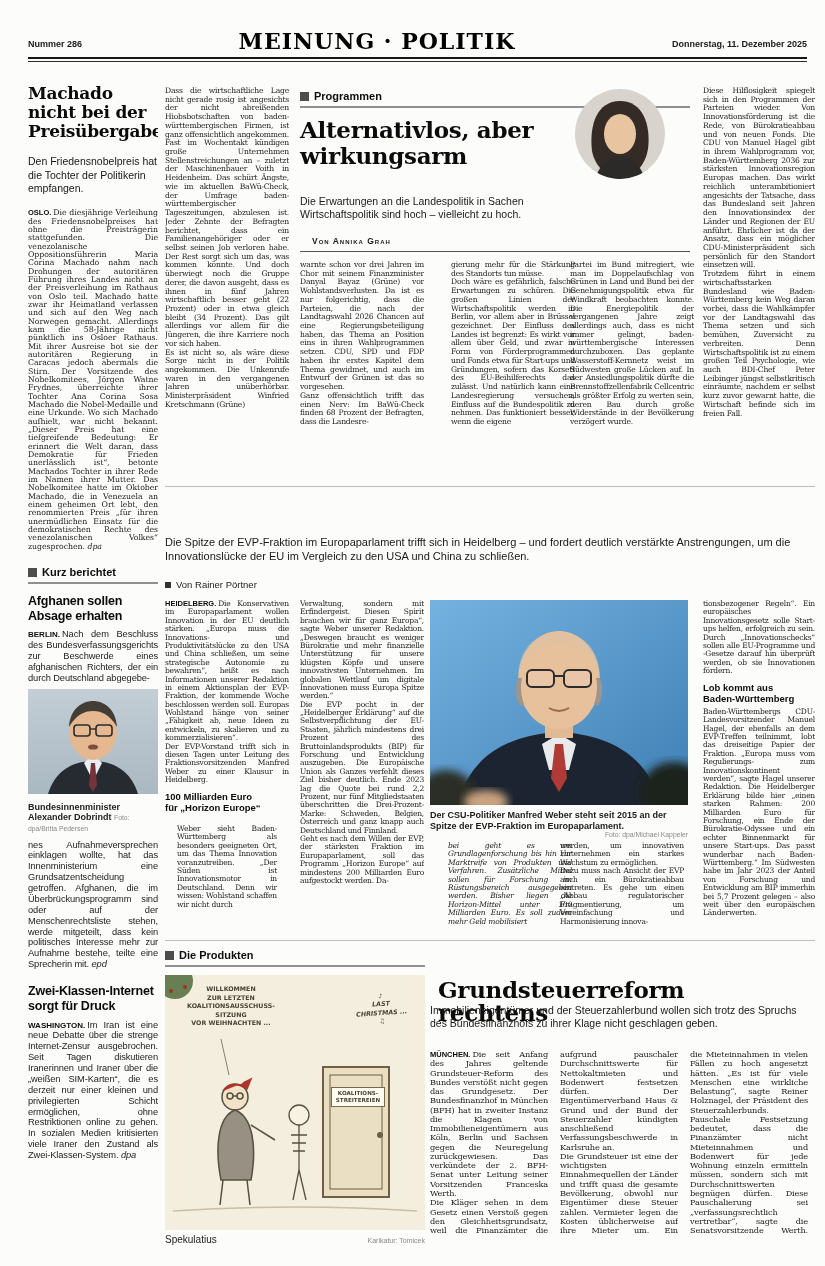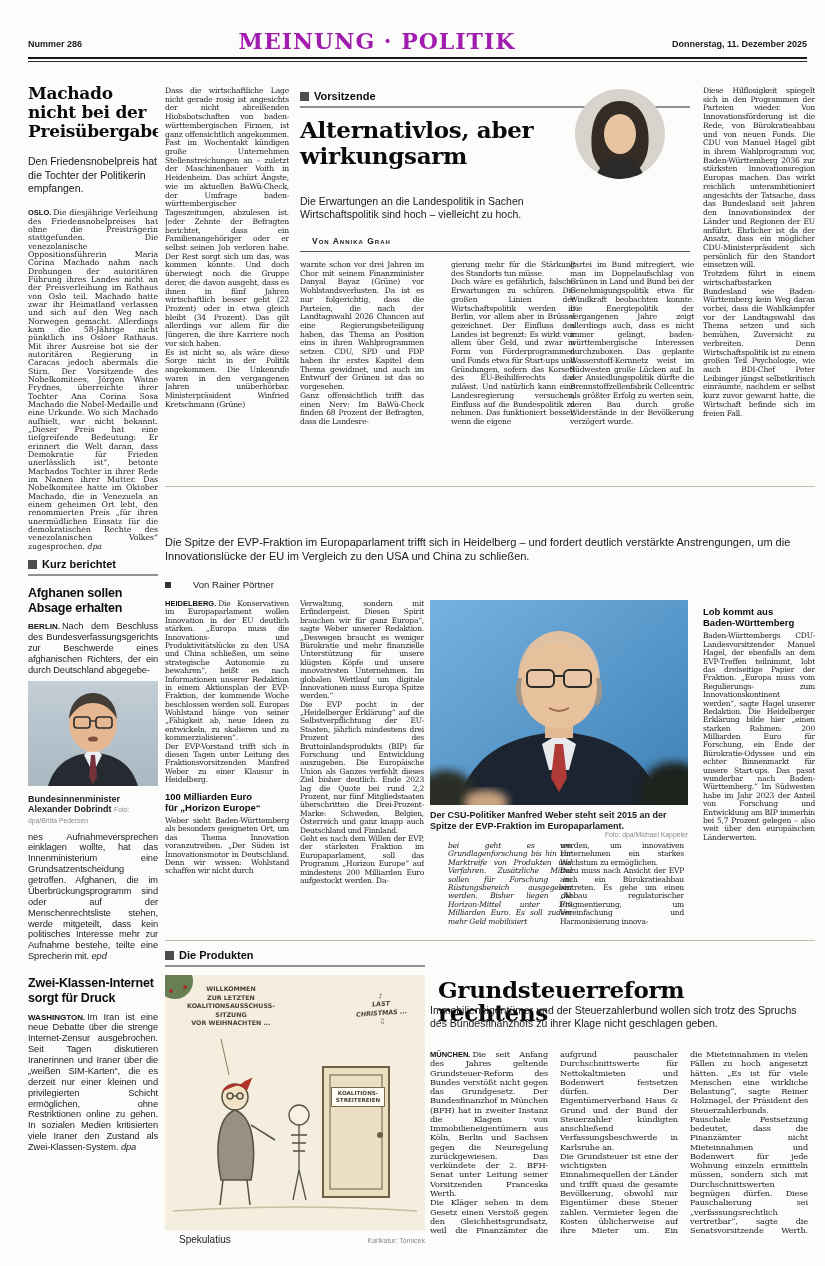--- a/index.html
+++ b/index.html
@@ -2,21 +2,21 @@
 <html lang="de"><head>
 <meta charset="utf-8">
 <style>
   html,body{margin:0;padding:0;}
   body{width:825px;height:1266px;position:relative;background:#fcfcfa;color:#1a1a1a;
        font-family:"DejaVu Serif","Liberation Serif",serif;overflow:hidden;}
   .abs{position:absolute;}
   
   .masthead{position:absolute;left:28px;top:30px;width:779px;display:flex;align-items:flex-end;justify-content:space-between;}
   .m-side{font:700 9px/1.2 "Liberation Sans",sans-serif;color:#1a1a1a;padding-bottom:2px;}
-  .m-title{font:700 22px/1 "DejaVu Serif",serif;letter-spacing:1px;color:#a21caf;}
+  .m-title{font:700 22px/1 "DejaVu Serif",serif;letter-spacing:1px;color:#000000;}
   .hrule1{position:absolute;left:28px;width:779px;top:57px;border-top:2px solid #161616;}
   .hrule2{position:absolute;left:28px;width:779px;top:61px;border-top:1px solid #2a2a2a;}
   
   .seclabel{display:flex;align-items:center;gap:5px;font:700 11px/1 "Liberation Sans",sans-serif;color:#0d0d0d;}
   .sq{width:9px;height:9px;background:#4d4d4d;display:inline-block;flex:none;}
   .secrule{border-top:2px solid #909090;margin-top:4px;}
   
   .bt{text-align:justify;white-space:pre-line;hyphens:auto;color:#1c1c1c;}
   .dl{font:700 7.5px/1 "Liberation Sans",sans-serif;color:#0d0d0d;margin-right:2px;letter-spacing:0;}
   .cr{font-style:italic;}
@@ -30,32 +30,32 @@
   .h-machado{font:700 17px/1.12 "DejaVu Serif",serif;letter-spacing:-0.3px;color:#0b0b0b;margin:0 0 14px 0;}
   .h-kurz{font:700 12.5px/1.18 "Liberation Sans",sans-serif;letter-spacing:-0.2px;color:#0b0b0b;margin:0 0 6px 0;}
   .h-leit{font:700 23px/1.12 "DejaVu Serif",serif;letter-spacing:-0.3px;color:#0b0b0b;margin:0;}
   .h-main{font:700 30px/1 "DejaVu Serif",serif;letter-spacing:-0.4px;color:#0a0a0a;margin:0;}
   .h-grund{font:700 23px/1 "DejaVu Serif",serif;letter-spacing:-0.3px;color:#0a0a0a;margin:8px;}
   .lead{font:400 10.5px/1.28 "Liberation Sans",sans-serif;color:#161616;}
   .standfirst{font:400 10.5px/1.25 "Liberation Sans",sans-serif;color:#191919;}
   .standfirst-xl{font:400 11px/1.25 "Liberation Sans",sans-serif;color:#191919;}
   .subhead{font:700 9.5px/1.18 "Liberation Sans",sans-serif;color:#0d0d0d;white-space:pre-line;margin:6px 0 4px 0;}
   .byline-sc{font:700 8.5px/1 "Liberation Sans",sans-serif;font-variant:small-caps;letter-spacing:1px;color:#222;}
-  .byline-row{display:flex;align-items:center;gap:22px;font:400 9.5px/1 "Liberation Sans",sans-serif;color:#222;}
+  .byline-row{display:flex;align-items:center;gap:5px;font:400 9.5px/1 "Liberation Sans",sans-serif;color:#222;}
   .bsq{width:6px;height:6px;background:#333;display:inline-block;flex:none;}
   .cap{font:700 9px/1.18 "Liberation Sans",sans-serif;color:#1d1d1d;}
   .capcr{font:400 6.8px/1.2 "Liberation Sans",sans-serif;color:#8a8a8a;font-weight:400;}
   .divrule{border-top:1px solid #bfbcb6;}
   .col{position:absolute;overflow:hidden;}
   
   .cartoon{position:relative;width:260px;height:255px;background:#f3eedd;overflow:hidden;}
   .ctext{position:absolute;font:700 6.3px/1.35 "DejaVu Sans",sans-serif;color:#4a4438;text-transform:uppercase;white-space:pre-line;text-align:center;}
   .csign{position:absolute;font:700 5.6px/1.25 "DejaVu Sans",sans-serif;color:#4a4438;background:#fffdf2;border:1px solid #7a6a4a;text-align:center;padding:2px 1px;}
   .cap-row{display:flex;justify-content:space-between;align-items:baseline;margin-top:4px;}
-  .spek{font:400 10px/1.2 "Liberation Sans",sans-serif;color:#222;margin-left:14px;}
+  .spek{font:400 10px/1.2 "Liberation Sans",sans-serif;color:#222;}
   .karcr{font:400 7px/1.2 "Liberation Sans",sans-serif;color:#8a8a8a;}
 </style>
 </head>
 <body>
 
 <header class="masthead">
   <span class="m-side">Nummer 286</span>
   <span class="m-title">MEINUNG · POLITIK</span>
   <span class="m-side">Donnerstag, 11. Dezember 2025</span>
 </header>
@@ -63,21 +63,21 @@
 <div class="hrule2"></div>
 
 <div class="abs" style="left:28px;top:84px;width:130px;height:1150px;overflow:hidden;">
 
   <article>
     <h2 class="h-machado">Machado nicht bei der Preisübergabe</h2>
     <p class="lead" style="margin:0 0 14px 0;">Den Friedensnobelpreis hat die Tochter der Politikerin empfangen.</p>
     <p class="bt machado-body" style="margin:0;"><b class="dl">OSLO.</b><span>Die diesjährige Verleihung des Friedensnobelpreises hat ohne die Preisträgerin stattgefunden. Die venezolanische Oppositionsführerin Maria Corina Machado nahm nach Drohungen der autoritären Führung ihres Landes nicht an der Preisverleihung im Rathaus von Oslo teil. Machado hatte zwar ihr Heimatland verlassen und sich auf den Weg nach Norwegen gemacht. Allerdings kam die 58-Jährige nicht pünktlich ins Osloer Rathaus. Mit ihrer Ausreise bot sie der autoritären Regierung in Caracas jedoch abermals die Stirn. Der Vorsitzende des Nobelkomitees, Jörgen Watne Frydnes, überreichte ihrer Tochter Ana Corina Sosa Machado die Nobel-Medaille und eine Urkunde. Wo sich Machado aufhielt, war nicht bekannt. „Dieser Preis hat eine tiefgreifende Bedeutung: Er erinnert die Welt daran, dass Demokratie für Frieden unerlässlich ist“, betonte Machados Tochter in ihrer Rede im Namen ihrer Mutter. Das Nobelkomitee hatte im Oktober Machado, die in Venezuela an einem geheimen Ort lebt, den renommierten Preis „für ihren unermüdlichen Einsatz für die demokratischen Rechte des venezolanischen Volkes“ zugesprochen.</span> <i class="cr">dpa</i></p>
   </article>
 
-  <section style="margin-top:8px;">
+  <section style="margin-top:16px;">
     <div class="seclabel">
       <span class="sq"></span>
       <span>Kurz berichtet</span>
     </div>
     <div class="secrule"></div>
 
     <article style="margin-top:10px;">
       <h3 class="h-kurz">Afghanen sollen Absage erhalten</h3>
       <p class="kurz-body" style="margin:0;"><b class="dl">BERLIN.</b><span>Nach dem Beschluss des Bundesverfassungsgerichts zur Beschwerde eines afghanischen Richters, der ein durch Deutschland abgegebe-</span></p>
 
@@ -115,21 +115,21 @@
   </section>
 </div>
 
 <section class="abs" style="left:165px;top:85px;width:650px;height:398px;">
   <div class="col bt leit-body" style="left:0;top:2px;width:124px;height:394px;">Dass die wirtschaftliche Lage nicht gerade rosig ist angesichts der nicht abreißenden Hiobsbotschaften von baden-württembergischen Firmen, ist ganz offensichtlich angekommen. Fast im Wochentakt kündigen große Unternehmen Stellenstreichungen an – zuletzt der Maschinenbauer Voith in Heidenheim. Das schürt Ängste, wie im aktuellen BaWü-Check, der Umfrage baden-württembergischer Tageszeitungen, abzulesen ist. Jeder Zehnte der Befragten berichtet, dass ein Familienangehöriger oder er selbst seinen Job verloren habe. Der Rest sorgt sich um das, was kommen könnte. Und doch überwiegt noch die Gruppe derer, die davon ausgeht, dass es ihnen in fünf Jahren wirtschaftlich besser geht (22 Prozent) oder in etwa gleich bleibt (34 Prozent). Das gilt allerdings vor allem für die Jüngeren, die ihre Karriere noch vor sich haben.
 Es ist nicht so, als wäre diese Sorge nicht in der Politik angekommen. Die Unkenrufe waren in den vergangenen Jahren unüberhörbar. Ministerpräsident Winfried Kretschmann (Grüne)</div>
 
   <div class="abs" style="left:135px;top:6px;width:390px;">
     <div class="seclabel">
       <span class="sq"></span>
-      <span>Vorsitzende</span>
+      <span>Programmen</span>
     </div>
     <div class="secrule"></div>
   </div>
 
   <h2 class="h-leit abs" style="left:135px;top:32px;width:300px;">Alternativlos, aber wirkungsarm</h2>
   <p class="standfirst abs" style="left:135px;top:110px;width:285px;margin:0;">Die Erwartungen an die Landespolitik in Sachen Wirtschaftspolitik sind hoch – vielleicht zu hoch.</p>
   <div class="byline-sc abs" style="left:147px;top:152px;">Von Annika Grah</div>
   <div class="abs" style="left:135px;top:166px;width:390px;border-top:1px solid #555;"></div>
 
   <div class="abs" style="left:410px;top:4px;width:90px;height:90px;border-radius:50%;overflow:hidden;">
@@ -159,21 +159,21 @@
   <div class="byline-row abs" style="left:0;top:88px;">
     <span class="bsq"></span>
     <span>Von Rainer Pörtner</span>
   </div>
 
   <div class="col" style="left:0;top:108px;width:124px;height:332px;">
     <p class="bt main-body" style="margin:0;"><b class="dl">HEIDELBERG.</b><span>Die Konservativen im Europaparlament wollen Innovation in der EU deutlich stärken. „Europa muss die Innovations- und Produktivitätslücke zu den USA und China schließen, um seine strategische Autonomie zu bewahren“, heißt es nach Informationen unserer Redaktion in einem Aktionsplan der EVP-Fraktion, der kommende Woche beschlossen werden soll. Europas Wohlstand hänge von seiner „Fähigkeit ab, neue Ideen zu entwickeln, zu skalieren und zu kommerzialisieren“.
 Der EVP-Vorstand trifft sich in diesen Tagen unter Leitung des Fraktionsvorsitzenden Manfred Weber zu einer Klausur in Heidelberg.</span></p>
     <h4 class="subhead">100 Milliarden Euro
 für „Horizon Europe“</h4>
-    <p class="bt main-body" style="margin:0;">Weber sieht Baden-Württemberg als besonders geeigneten Ort, um das Thema Innovation voranzutreiben. „Der Süden ist Innovationsmotor in Deutschland. Denn wir wissen: Wohlstand schaffen wir nicht durch</p>
+    <p class="bt main-body" style="margin:12px;">Weber sieht Baden-Württemberg als besonders geeigneten Ort, um das Thema Innovation voranzutreiben. „Der Süden ist Innovationsmotor in Deutschland. Denn wir wissen: Wohlstand schaffen wir nicht durch</p>
   </div>
 
   <div class="col bt main-body" style="left:135px;top:108px;width:124px;height:332px;">Verwaltung, sondern mit Erfindergeist. Diesen Spirit brauchen wir für ganz Europa“, sagte Weber unserer Redaktion. „Deswegen braucht es weniger Bürokratie und mehr finanzielle Unterstützung für unsere klügsten Köpfe und unsere innovativsten Unternehmen. Im globalen Wettlauf um digitale Innovationen muss Europa Spitze werden.“
 Die EVP pocht in der „Heidelberger Erklärung“ auf die Selbstverpflichtung der EU-Staaten, jährlich mindestens drei Prozent des Bruttoinlandsprodukts (BIP) für Forschung und Entwicklung auszugeben. Die Europäische Union als Ganzes verfehlt dieses Ziel bisher deutlich. Ende 2023 lag die Quote bei rund 2,2 Prozent, nur fünf Mitgliedstaaten überschritten die Drei-Prozent-Marke: Schweden, Belgien, Österreich und ganz knapp auch Deutschland und Finnland.
 Geht es nach dem Willen der EVP, der stärksten Fraktion im Europaparlament, soll das Programm „Horizon Europe“ auf mindestens 200 Milliarden Euro aufgestockt werden. Da-</div>
 
   <div class="abs" style="left:265px;top:108px;width:258px;height:205px;overflow:hidden;">
     <svg width="258" height="205" viewBox="0 0 258 205">
       <defs>
         <linearGradient id="wbg" x1="0" y1="0" x2="1" y2="1">
@@ -206,20 +206,21 @@
       </g>
     </svg>
   </div>
   <p class="cap abs" style="left:265px;top:318px;width:258px;margin:0;"><span>Der CSU-Politiker Manfred Weber steht seit 2015 an der Spitze der EVP-Fraktion im Europaparlament.</span> <span class="capcr" style="float:right;">Foto: dpa/Michael Kappeler</span></p>
 
   <div class="col bt main-body" style="left:283px;top:350px;width:124px;height:92px;font-style:italic;">bei geht es um Grundlagenforschung bis hin zur Marktreife von Produkten und Verfahren. Zusätzliche Mittel sollen für Forschung im Rüstungsbereich ausgegeben werden. Bisher liegen die Horizon-Mittel unter 100 Milliarden Euro. Es soll zudem mehr Geld mobilisiert</div>
   <div class="col bt main-body" style="left:395px;top:350px;width:124px;height:92px;">werden, um innovativen Unternehmen ein starkes Wachstum zu ermöglichen.
 Dazu muss nach Ansicht der EVP auch ein Bürokratieabbau eintreten. Es gehe um einen „Abbau regulatorischer Fragmentierung, um Vereinfachung und Harmonisierung innova-</div>
 
   <div class="col" style="left:538px;top:108px;width:112px;height:338px;">
+    <p class="bt main-body" style="margin:0;">tionsbezogener Regeln“. Ein europäisches Innovationsgesetz solle Start-ups helfen, erfolgreich zu sein. Durch „Innovationschecks“ sollen alle EU-Programme und -Gesetze darauf hin überprüft werden, ob sie Innovationen fördern.</p>
     <h4 class="subhead">Lob kommt aus
 Baden-Württemberg</h4>
     <p class="bt main-body" style="margin:0;">Baden-Württembergs CDU-Landesvorsitzender Manuel Hagel, der ebenfalls an dem EVP-Treffen teilnimmt, lobt das dreiseitige Papier der Fraktion. „Europa muss vom Regulierungs- zum Innovationskontinent werden“, sagte Hagel unserer Redaktion. Die Heidelberger Erklärung bilde hier „einen starken Rahmen: 200 Milliarden Euro für Forschung, ein Ende der Bürokratie-Odyssee und ein echter Binnenmarkt für unsere Start-ups. Das passt wunderbar nach Baden-Württemberg.“ Im Südwesten habe im Jahr 2023 der Anteil von Forschung und Entwicklung am BIP immerhin bei 5,7 Prozent gelegen – also weit über den europäischen Länderwerten.</p>
   </div>
 </section>
 
 <div class="abs divrule" style="left:165px;top:940px;width:650px;"></div>
 
 <section class="abs" style="left:165px;top:950px;width:260px;">
   <div class="seclabel">

